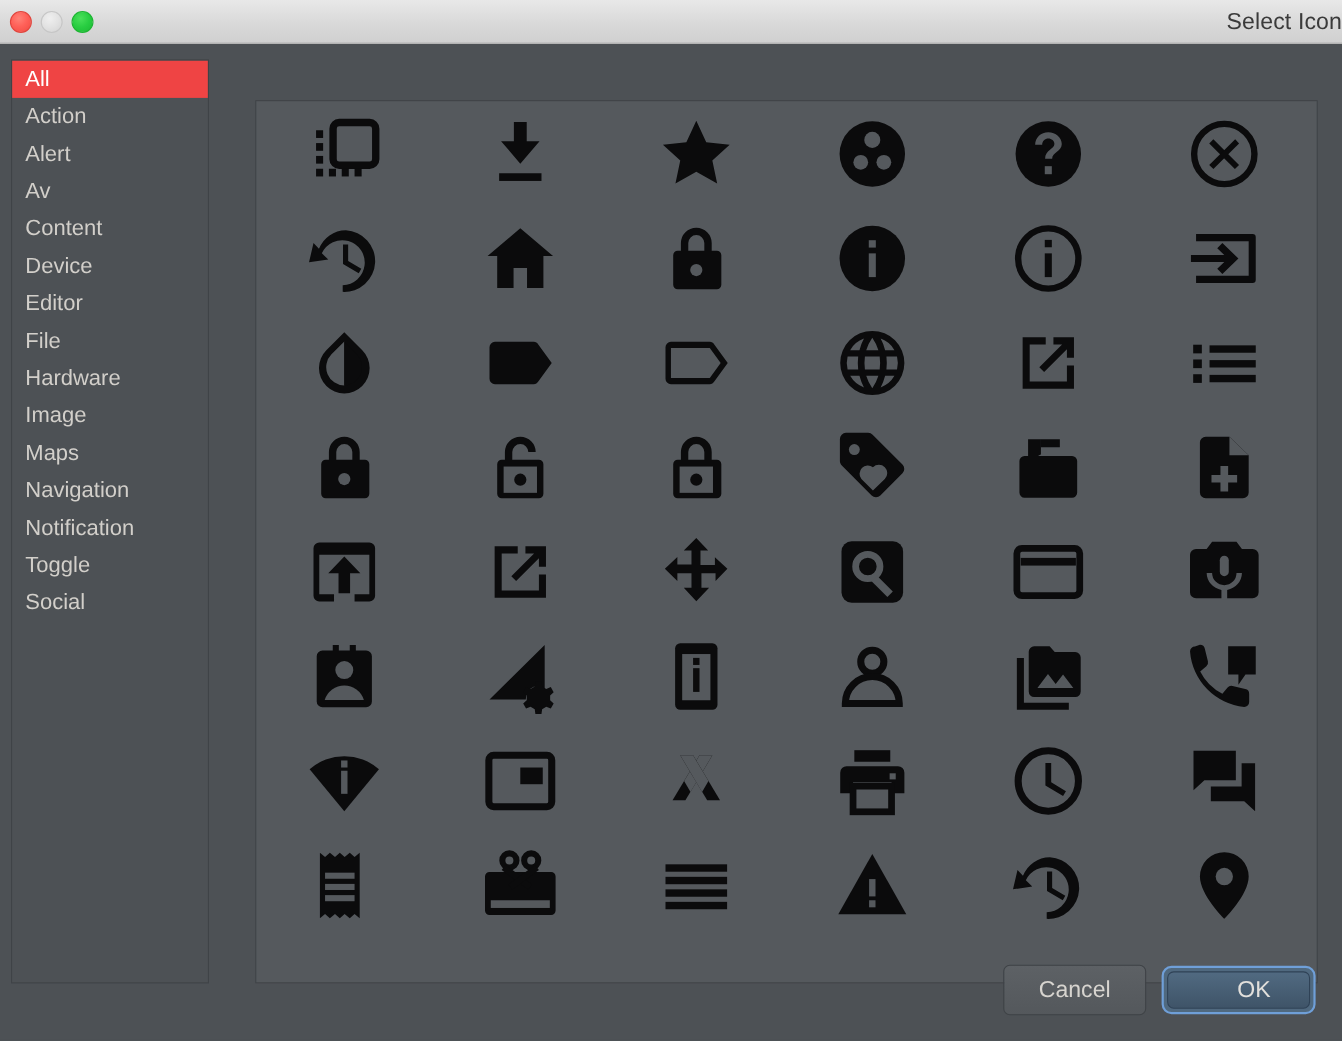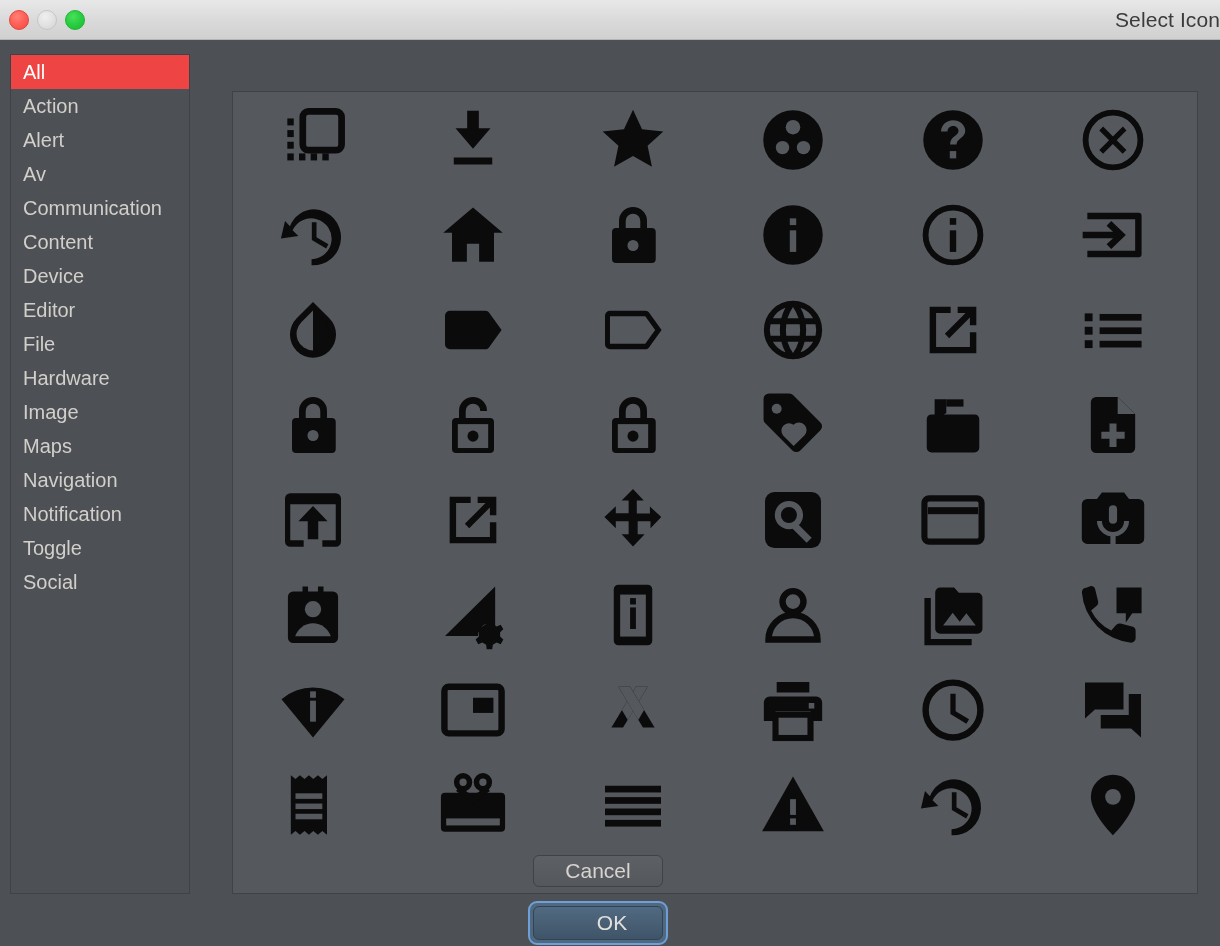--- a/index.html
+++ b/index.html
@@ -141,21 +141,20 @@
     left: 0;
     bottom: 0;
     width: 1220px;
     height: 90px;
     display: flex;
     align-items: center;
     justify-content: flex-end;
     padding-right: 24px;
     box-sizing: border-box;
     gap: 14px;
-    flex-direction: column;
   }
   .btn {
     font-family: "Liberation Sans", sans-serif;
     font-size: 21px;
     color: #d7d4cf;
     border-radius: 6px;
     box-sizing: border-box;
     display: flex;
     align-items: center;
     justify-content: center;
@@ -196,21 +195,20 @@
   <div id="window-title">Select Icon</div>
 </div>
 
 <div id="dialog-body">
 
   <div id="category-list">
       <div class="cat-item selected">All</div>
       <div class="cat-item">Action</div>
       <div class="cat-item">Alert</div>
       <div class="cat-item">Av</div>
-      <div class="cat-item">Communication</div>
       <div class="cat-item">Content</div>
       <div class="cat-item">Device</div>
       <div class="cat-item">Editor</div>
       <div class="cat-item">File</div>
       <div class="cat-item">Hardware</div>
       <div class="cat-item">Image</div>
       <div class="cat-item">Maps</div>
       <div class="cat-item">Navigation</div>
       <div class="cat-item">Notification</div>
       <div class="cat-item">Toggle</div>

